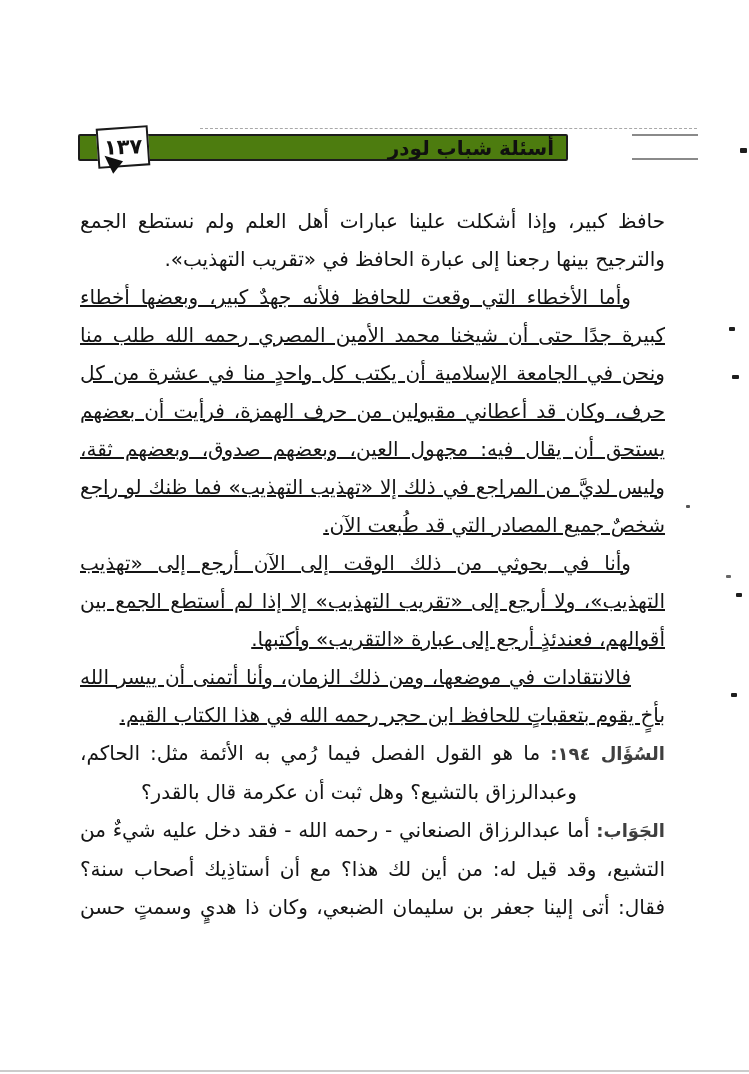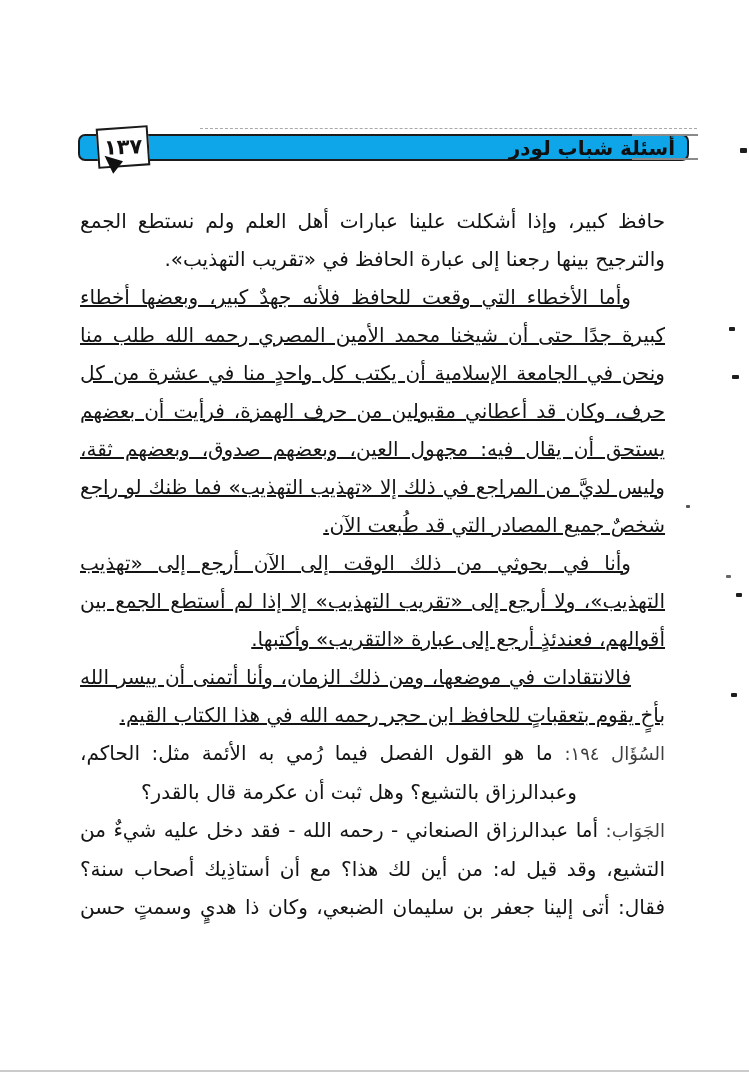--- a/index.html
+++ b/index.html
@@ -11,23 +11,23 @@
     font-family:"DejaVu Sans", sans-serif;
     margin:0 auto;
   }
 
   
   .rule-above {
     position:absolute; top:128px; left:200px; width:497px;
     border-top:1px dashed #a8a8a8;
   }
   .banner {
-    position:absolute; top:134px; left:78px; width:611px; height:27px;
-    border:2px solid #1c1c1c; border-radius:7px;
-    box-sizing:border-box; background:#0ea5e9;
+    position:absolute; top:134px; left:78px; width:490px; height:27px;
+    border:2px solid #1c1c1c; border-radius:2px;
+    box-sizing:border-box; background:#4d7c0f;
   }
   .banner-title {
     position:absolute; right:12px; top:0; height:23px; line-height:24px;
     direction:rtl; font-size:20px; font-weight:bold; color:#101010;
     white-space:nowrap;
   }
   .rule-ext-top  { position:absolute; top:134px; left:632px; width:66px; border-top:2px solid #8a8a8a; }
   .rule-ext-bot  { position:absolute; top:158px; left:632px; width:66px; border-top:2px solid #8a8a8a; }
 
   .ribbon {
@@ -51,21 +51,21 @@
   .body-text {
     position:absolute; top:202px; right:84px; width:585px;
     direction:rtl; text-align:justify;
     font-size:20px; line-height:38px; color:#141414;
   }
   .body-text p { margin:0; }
   .para-indent { text-indent:34px;text-decoration:underline; }
   .question { padding-right:88px; text-indent:-88px; }
   .answer { text-align-last:justify; }
   .q-label, .q-num {
-    font-size:18px; color:#3f3f3f; font-weight:400;
+    font-size:18px; color:#3f3f3f; font-weight:700;
   }
 
   
   .speckle { position:absolute; background:#1e1e1e; border-radius:1px; }
   .sp1 { left:740px; top:148px; width:7px; height:5px; }
   .sp2 { left:729px; top:327px; width:6px; height:4px; }
   .sp3 { left:732px; top:375px; width:7px; height:4px; }
   .sp4 { left:686px; top:505px; width:4px; height:3px; background:#555; }
   .sp5 { left:726px; top:575px; width:5px; height:3px; background:#666; }
   .sp6 { left:736px; top:593px; width:6px; height:4px; }

